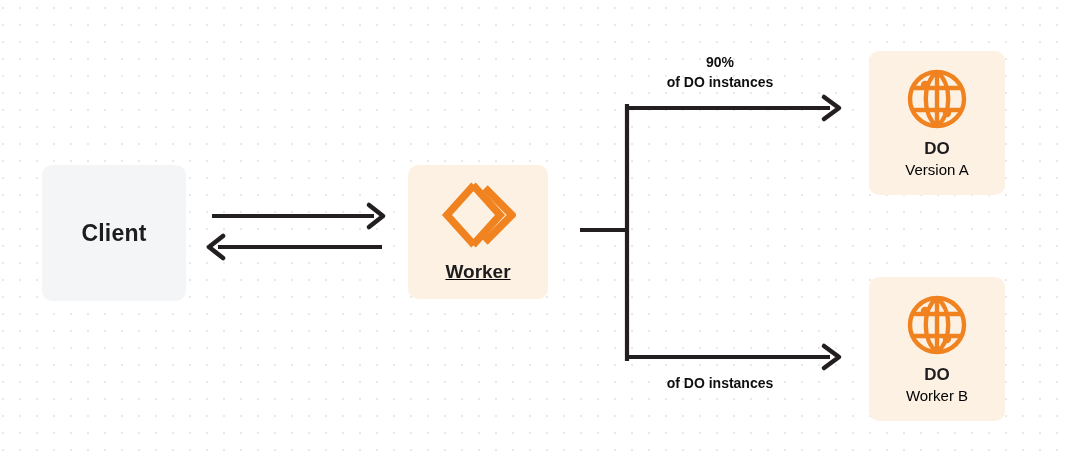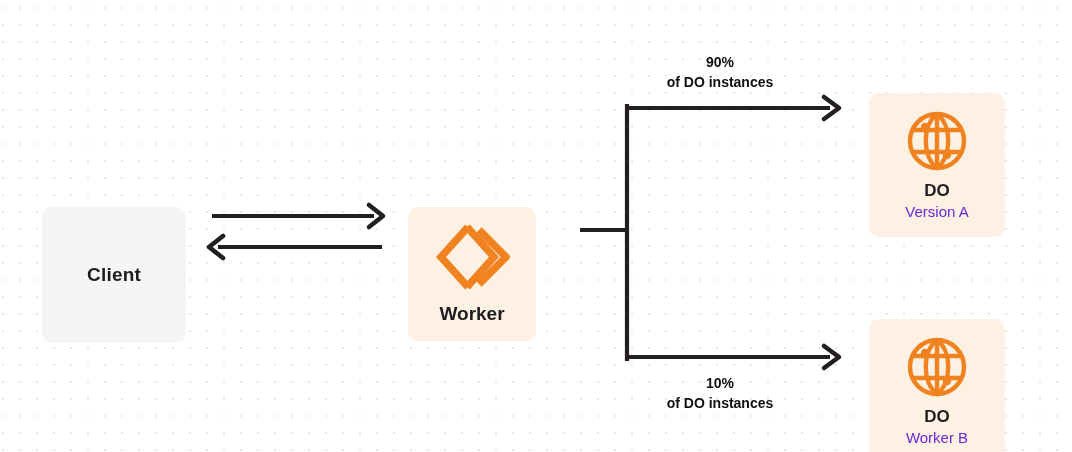--- a/index.html
+++ b/index.html
@@ -26,74 +26,74 @@
 
   
   .node {
     position: absolute;
     box-sizing: border-box;
     border-radius: 10px;
     display: flex;
     flex-direction: column;
     align-items: center;
     justify-content: center;
-    margin-top: 42px;
   }
 
   .node-client {
     left: 42px;
     top: 165px;
     width: 144px;
     height: 136px;
     background-color: #f4f5f7;
   }
 
   .node-worker {
     left: 408px;
     top: 165px;
-    width: 128px;
+    width: 140px;
     height: 134px;
     background-color: #fdf1e3;
+    text-decoration: underline;
   }
 
   .node-do-a {
     left: 869px;
     top: 51px;
     width: 136px;
     height: 144px;
     background-color: #fdf1e3;
   }
 
   .node-do-b {
     left: 869px;
     top: 277px;
     width: 136px;
     height: 144px;
     background-color: #fdf1e3;
   }
 
   .node-title {
-    font-size: 19px;
+    font-size: 23px;
     font-weight: bold;
     color: #1d1d1f;
     letter-spacing: 0.2px;
   }
 
   .node-title-small {
     font-size: 17px;
     font-weight: bold;
     color: #1d1d1f;
     margin-top: 10px;
     line-height: 1.1;
   }
 
   .node-sub {
     font-size: 15px;
     font-weight: normal;
-    color: #6d28d9;
+    color: #000000;
     margin-top: 3px;
     line-height: 1.1;
   }
 
   .worker-label {
     font-size: 19px;
     font-weight: bold;
     color: #1d1d1f;
     margin-top: 12px;
   }
@@ -227,17 +227,16 @@
     <span class="node-title-small">DO</span>
     <span class="node-sub">Worker B</span>
   </div>
 
   <div class="edge-label edge-label-top">
     <div>90%</div>
     <div>of DO instances</div>
   </div>
 
   <div class="edge-label edge-label-bottom">
-    <div>10%</div>
     <div>of DO instances</div>
   </div>
 
 </div>
 
 </body></html>

